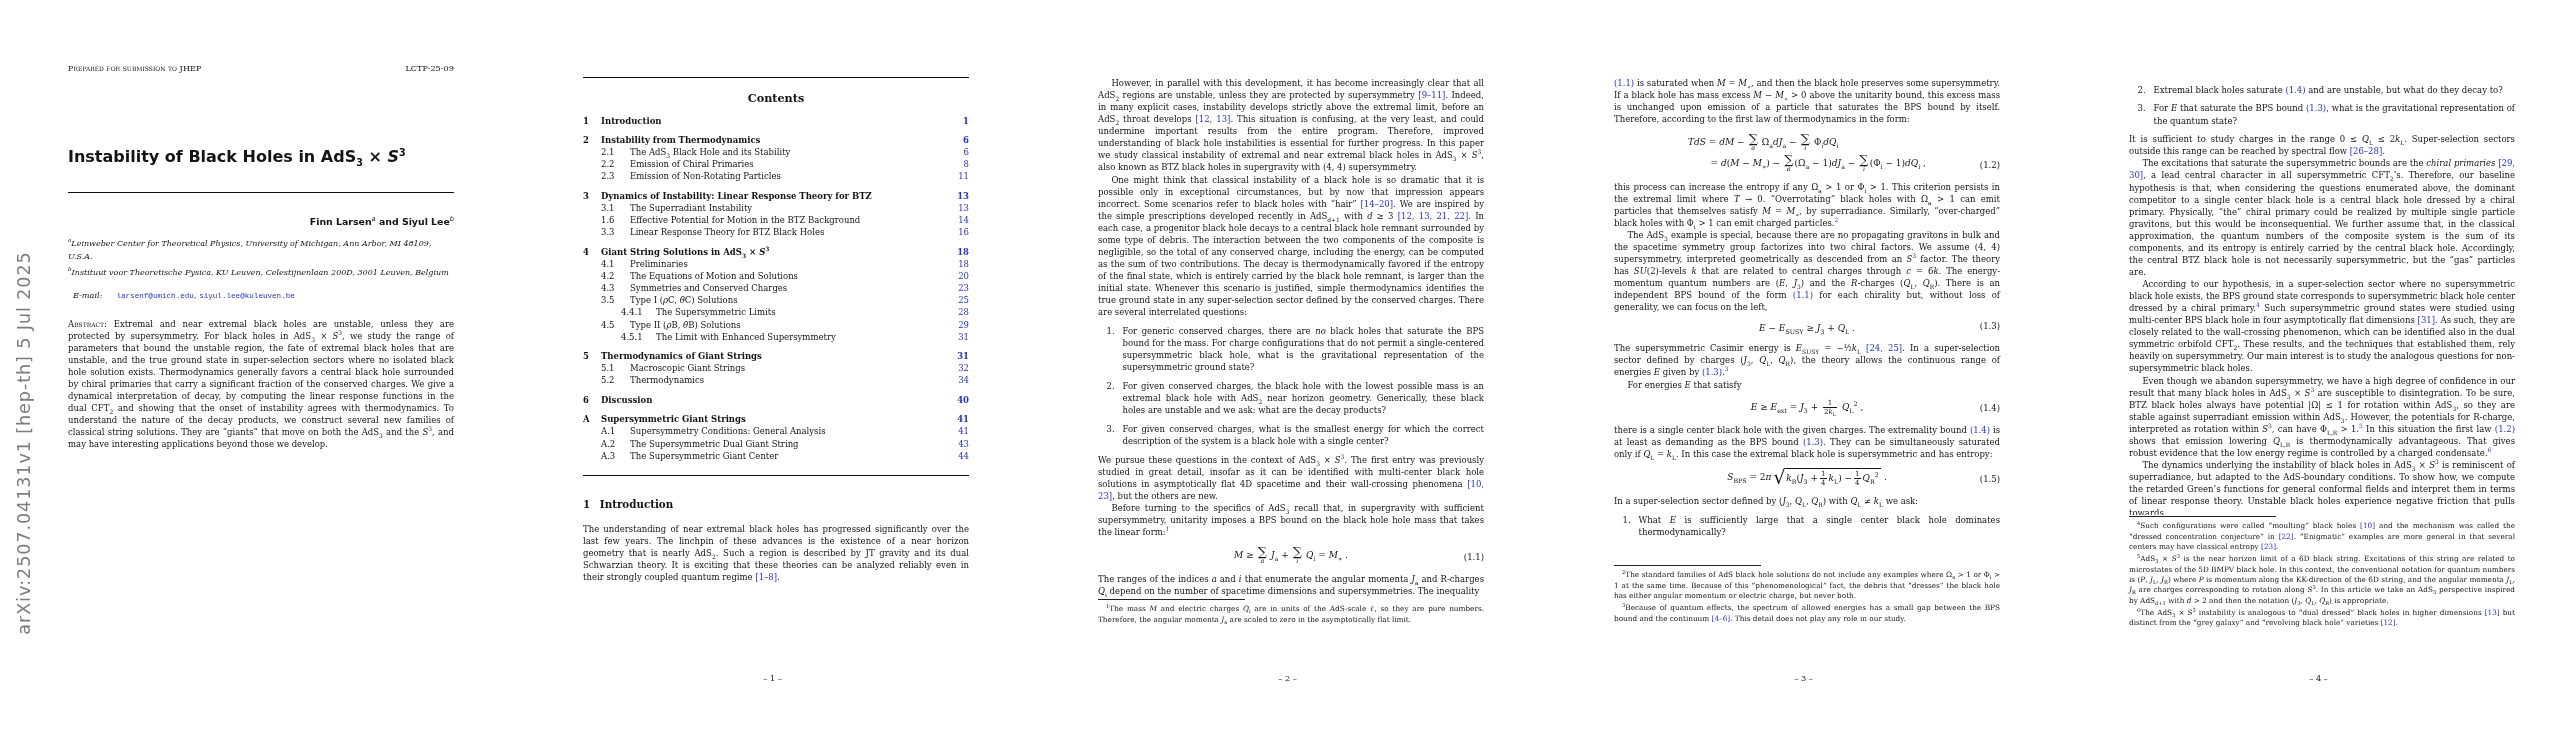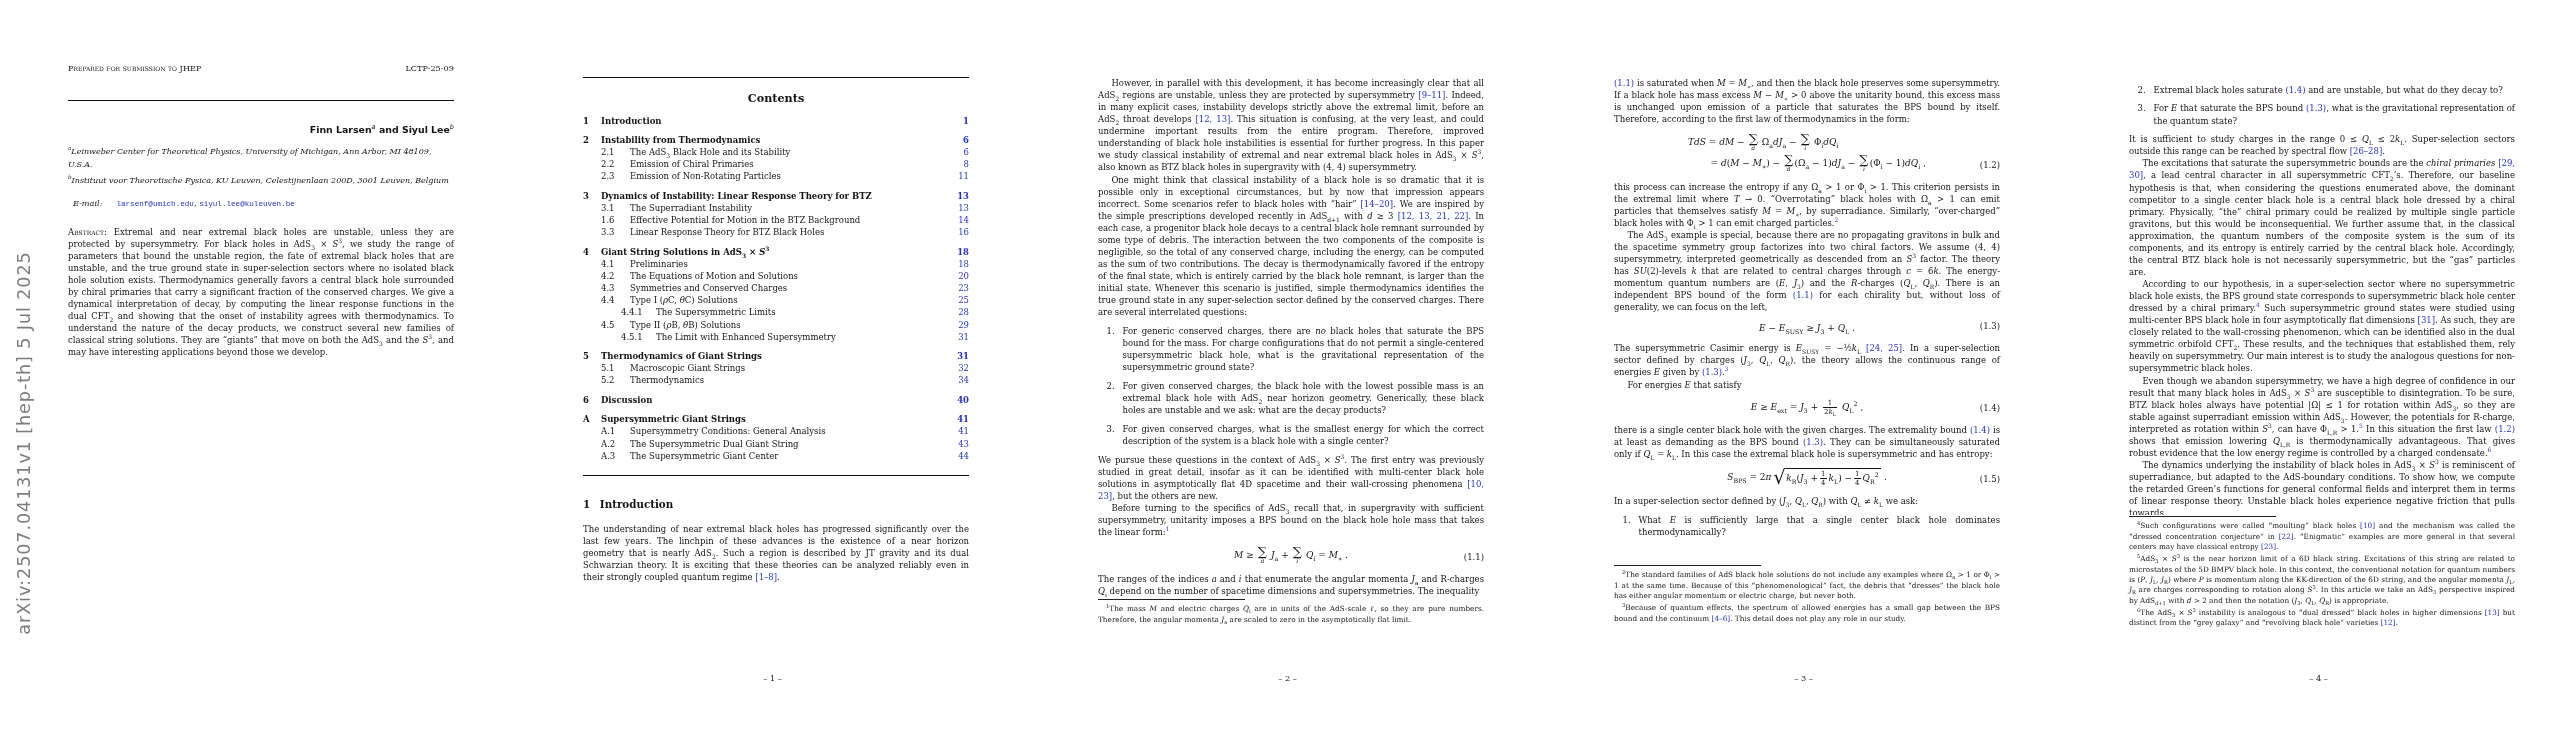--- a/index.html
+++ b/index.html
@@ -75,20 +75,21 @@
 </head>
 <body>
 
 <div class="page" id="pg1">
   <div class="stamp">arXiv:2507.04131v1  [hep-th]  5 Jul 2025</div>
   <div class="content p1">
     <div class="hdr">
       <span class="sc">Prepared for submission to JHEP</span>
       <span>LCTP-25-09</span>
     </div>
+    <h1 class="title">Instability of Black Holes in AdS<sub>3</sub> × <i>S</i><sup>3</sup></h1>
     <div class="trule"></div>
     <div class="authors">Finn Larsen<sup>a</sup> and Siyul Lee<sup>b</sup></div>
     <div class="affil first"><sup>a</sup>Leinweber Center for Theoretical Physics, University of Michigan, Ann Arbor, MI 48109, U.S.A.</div>
     <div class="affil"><sup>b</sup>Instituut voor Theoretische Fysica, KU Leuven, Celestijnenlaan 200D, 3001 Leuven, Belgium</div>
     <div class="email">
       <span class="elabel">E-mail:</span><a class="elink">larsenf@umich.edu</a><span>, </span><a class="elink">siyul.lee@kuleuven.be</a>
     </div>
     <p class="abstract"><span class="sc">Abstract:</span> <span>Extremal and near extremal black holes are unstable, unless they are protected by supersymmetry. For black holes in AdS<sub>3</sub> × <i>S</i><sup>3</sup>, we study the range of parameters that bound the unstable region, the fate of extremal black holes that are unstable, and the true ground state in super-selection sectors where no isolated black hole solution exists. Thermodynamics generally favors a central black hole surrounded by chiral primaries that carry a significant fraction of the conserved charges. We give a dynamical interpretation of decay, by computing the linear response functions in the dual CFT<sub>2</sub> and showing that the onset of instability agrees with thermodynamics. To understand the nature of the decay products, we construct several new families of classical string solutions. They are “giants” that move on both the AdS<sub>3</sub> and the <i>S</i><sup>3</sup>, and may have interesting applications beyond those we develop.</span></p>
   </div>
 </div>
@@ -171,21 +172,21 @@
           <span class="toc-page">20</span>
         </div>
 
         <div class="toc-row" data-lv="2">
           <span class="toc-num">4.3</span>
           <span class="toc-label">Symmetries and Conserved Charges</span>
           <span class="toc-page">23</span>
         </div>
 
         <div class="toc-row" data-lv="2">
-          <span class="toc-num">4.4</span>
+          <span class="toc-num">3.5</span>
           <span class="toc-label">Type I (<i>ρ</i>C, <i>θ</i>C) Solutions</span>
           <span class="toc-page">25</span>
         </div>
 
         <div class="toc-row" data-lv="3">
           <span class="toc-num">4.4.1</span>
           <span class="toc-label">The Supersymmetric Limits</span>
           <span class="toc-page">28</span>
         </div>
 

